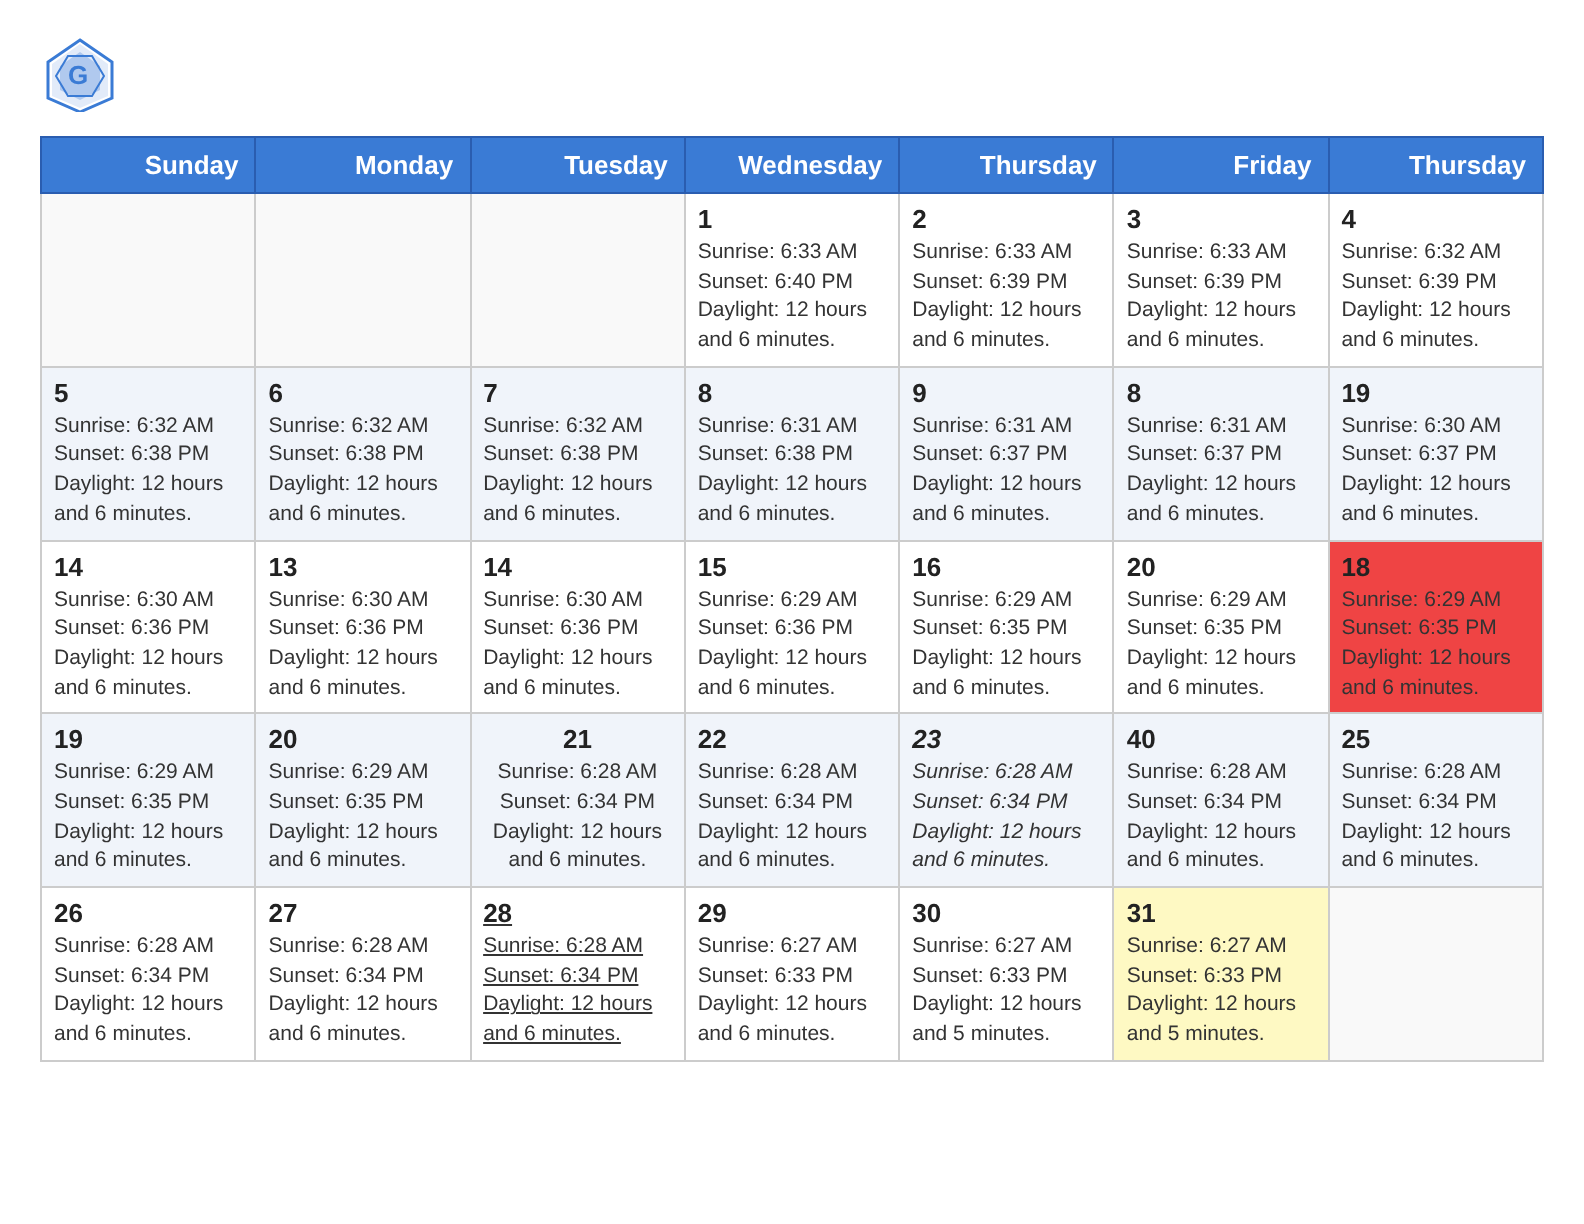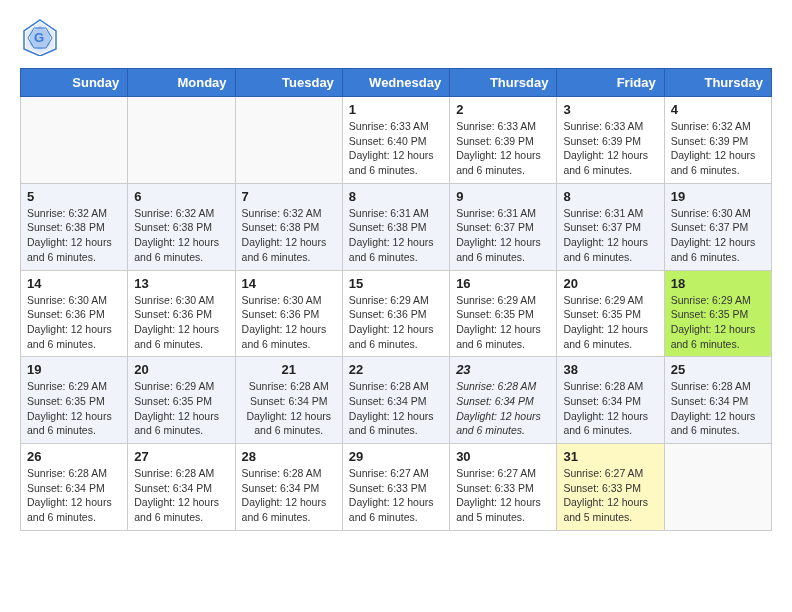--- a/index.html
+++ b/index.html
@@ -211,21 +211,21 @@
             <div class="day-info">Sunrise: 6:29 AM<br>Sunset: 6:36 PM<br>Daylight: 12 hours<br>and 6 minutes.</div>
           </td>
           <td style="background: rgb(255, 255, 255);">
             <span class="day-number">16</span>
             <div class="day-info">Sunrise: 6:29 AM<br>Sunset: 6:35 PM<br>Daylight: 12 hours<br>and 6 minutes.</div>
           </td>
           <td style="background: rgb(255, 255, 255);">
             <span class="day-number">20</span>
             <div class="day-info">Sunrise: 6:29 AM<br>Sunset: 6:35 PM<br>Daylight: 12 hours<br>and 6 minutes.</div>
           </td>
-          <td style="background: #bef264; margin-top: 28px;">
+          <td style="background: #ef4444; margin-top: 28px;">
             <span class="day-number">18</span>
             <div class="day-info">Sunrise: 6:29 AM<br>Sunset: 6:35 PM<br>Daylight: 12 hours<br>and 6 minutes.</div>
           </td>
         </tr>
         <tr>
           <td style="background: rgb(240, 244, 250);">
             <span class="day-number">19</span>
             <div class="day-info">Sunrise: 6:29 AM<br>Sunset: 6:35 PM<br>Daylight: 12 hours<br>and 6 minutes.</div>
           </td>
           <td style="background: rgb(240, 244, 250);">
@@ -238,38 +238,38 @@
           </td>
           <td style="background: rgb(240, 244, 250);">
             <span class="day-number">22</span>
             <div class="day-info">Sunrise: 6:28 AM<br>Sunset: 6:34 PM<br>Daylight: 12 hours<br>and 6 minutes.</div>
           </td>
           <td style="background: rgb(240, 244, 250); font-style: italic;">
             <span class="day-number">23</span>
             <div class="day-info">Sunrise: 6:28 AM<br>Sunset: 6:34 PM<br>Daylight: 12 hours<br>and 6 minutes.</div>
           </td>
           <td style="background: rgb(240, 244, 250);">
-            <span class="day-number">38</span>
+            <span class="day-number">40</span>
             <div class="day-info">Sunrise: 6:28 AM<br>Sunset: 6:34 PM<br>Daylight: 12 hours<br>and 6 minutes.</div>
           </td>
           <td style="background: rgb(240, 244, 250);">
             <span class="day-number">25</span>
             <div class="day-info">Sunrise: 6:28 AM<br>Sunset: 6:34 PM<br>Daylight: 12 hours<br>and 6 minutes.</div>
           </td>
         </tr>
         <tr>
           <td style="background: rgb(255, 255, 255);">
             <span class="day-number">26</span>
             <div class="day-info">Sunrise: 6:28 AM<br>Sunset: 6:34 PM<br>Daylight: 12 hours<br>and 6 minutes.</div>
           </td>
           <td style="background: rgb(255, 255, 255);">
             <span class="day-number">27</span>
             <div class="day-info">Sunrise: 6:28 AM<br>Sunset: 6:34 PM<br>Daylight: 12 hours<br>and 6 minutes.</div>
           </td>
-          <td style="background: rgb(255, 255, 255);">
+          <td style="background: rgb(255, 255, 255); text-decoration: underline;">
             <span class="day-number">28</span>
             <div class="day-info">Sunrise: 6:28 AM<br>Sunset: 6:34 PM<br>Daylight: 12 hours<br>and 6 minutes.</div>
           </td>
           <td style="background: rgb(255, 255, 255);">
             <span class="day-number">29</span>
             <div class="day-info">Sunrise: 6:27 AM<br>Sunset: 6:33 PM<br>Daylight: 12 hours<br>and 6 minutes.</div>
           </td>
           <td style="background: rgb(255, 255, 255);">
             <span class="day-number">30</span>
             <div class="day-info">Sunrise: 6:27 AM<br>Sunset: 6:33 PM<br>Daylight: 12 hours<br>and 5 minutes.</div>

